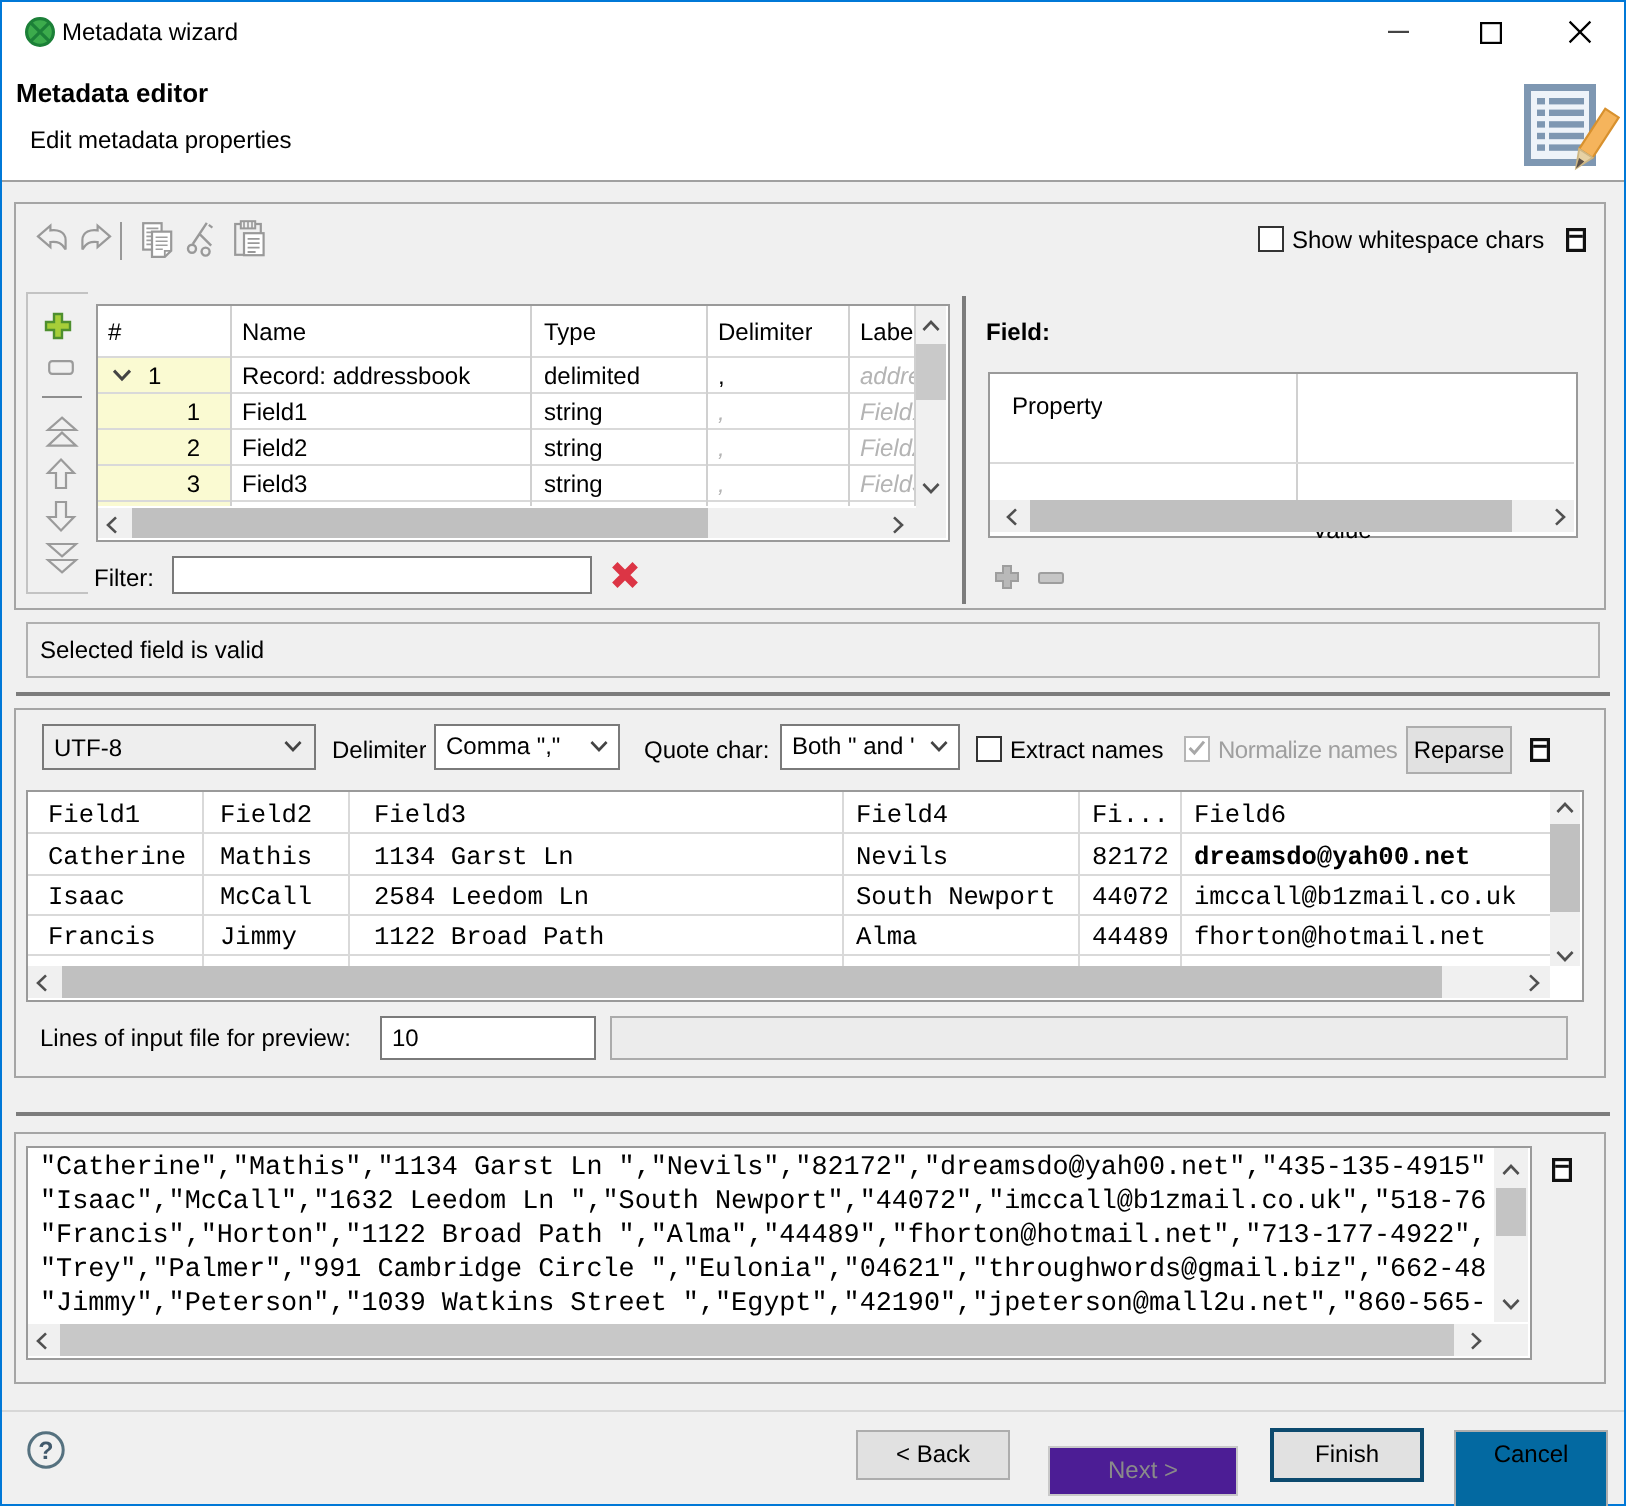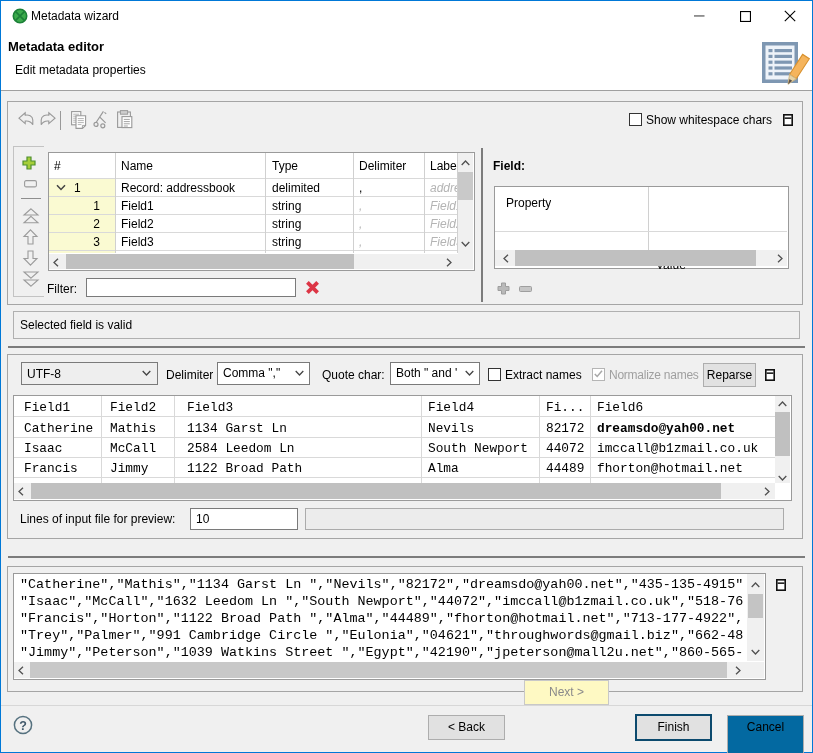--- a/index.html
+++ b/index.html
@@ -337,15 +337,15 @@
   <rect x="0.8" y="0.8" width="8.4" height="10.4" fill="#fff" stroke="#111" stroke-width="1.6"></rect>
   <rect x="1.6" y="3.4" width="6.8" height="1.5" fill="#111"></rect>
 </svg>
 
 <div class="abs" style="left:1px;top:705px;width:811px;height:1px;background:#d7d7d7;"></div>
 <svg class="abs" style="left:13px;top:715px" width="20" height="20" viewBox="0 0 20 20">
   <circle cx="10" cy="10" r="8.6" fill="none" stroke="#55717f" stroke-width="1.5"></circle>
   <text x="10" y="14.5" font-size="12.5" font-weight="bold" fill="#41596b" text-anchor="middle" font-family="Liberation Sans">?</text>
 </svg>
 <div class="abs" style="left:428px;top:715px;width:77px;height:25px;border:1px solid #adadad;background:#e1e1e1;box-sizing:border-box;text-align:center;line-height:22px;">&lt; Back</div>
-<div class="abs" style="left:524px;top:680px;width:85px;height:25px;border:1px solid #c8c8c8;background:#fef9c3;box-sizing:border-box;text-align:center;line-height:22px;color:#8a8a8a;">Next &gt;</div>
+<div class="abs" style="left:524px;top:723px;width:95px;height:25px;border:1px solid #c8c8c8;background:#4c1d95;box-sizing:border-box;text-align:center;line-height:22px;color:#8a8a8a;">Next &gt;</div>
 <div class="abs" style="left:635px;top:714px;width:77px;height:27px;border:2px solid #0c4a6e;background:#e1e1e1;box-sizing:border-box;text-align:center;line-height:22px;">Finish</div>
 <div class="abs" style="left:727px;top:715px;width:77px;height:42px;border:1px solid #adadad;background:#0369a1;box-sizing:border-box;text-align:center;line-height:22px;">Cancel</div>
 
 </body></html>

